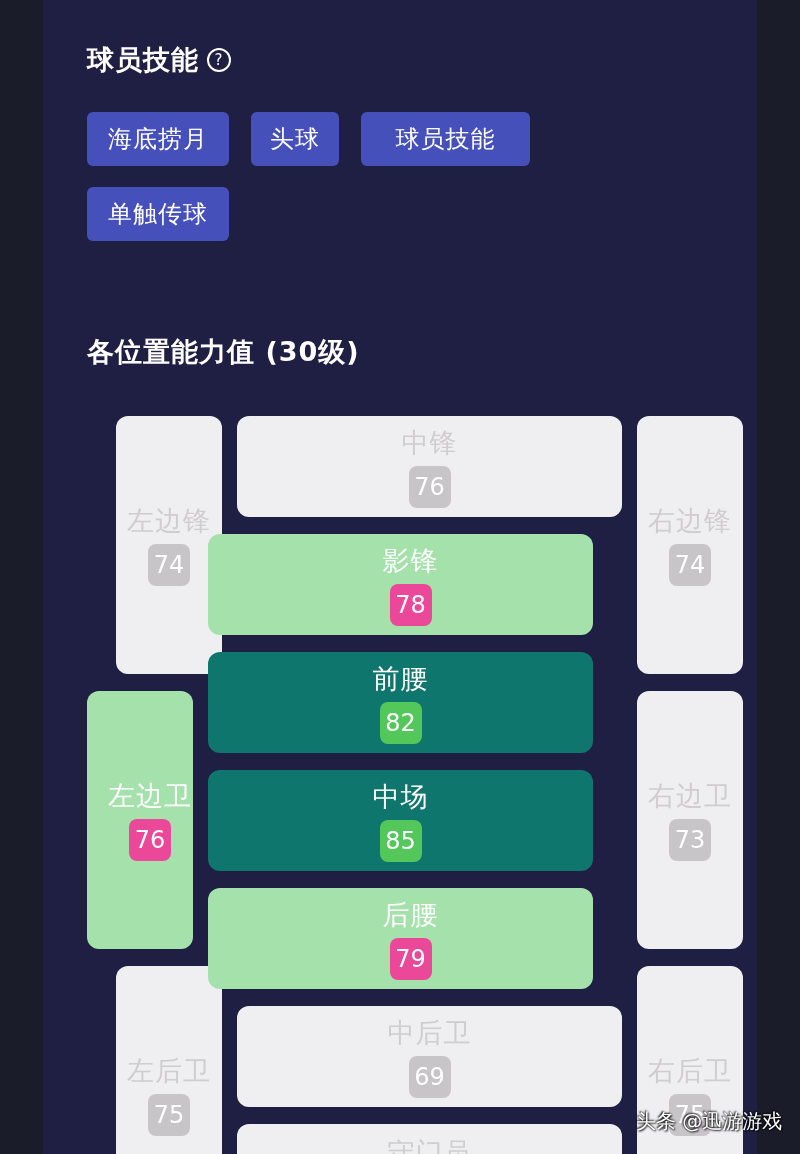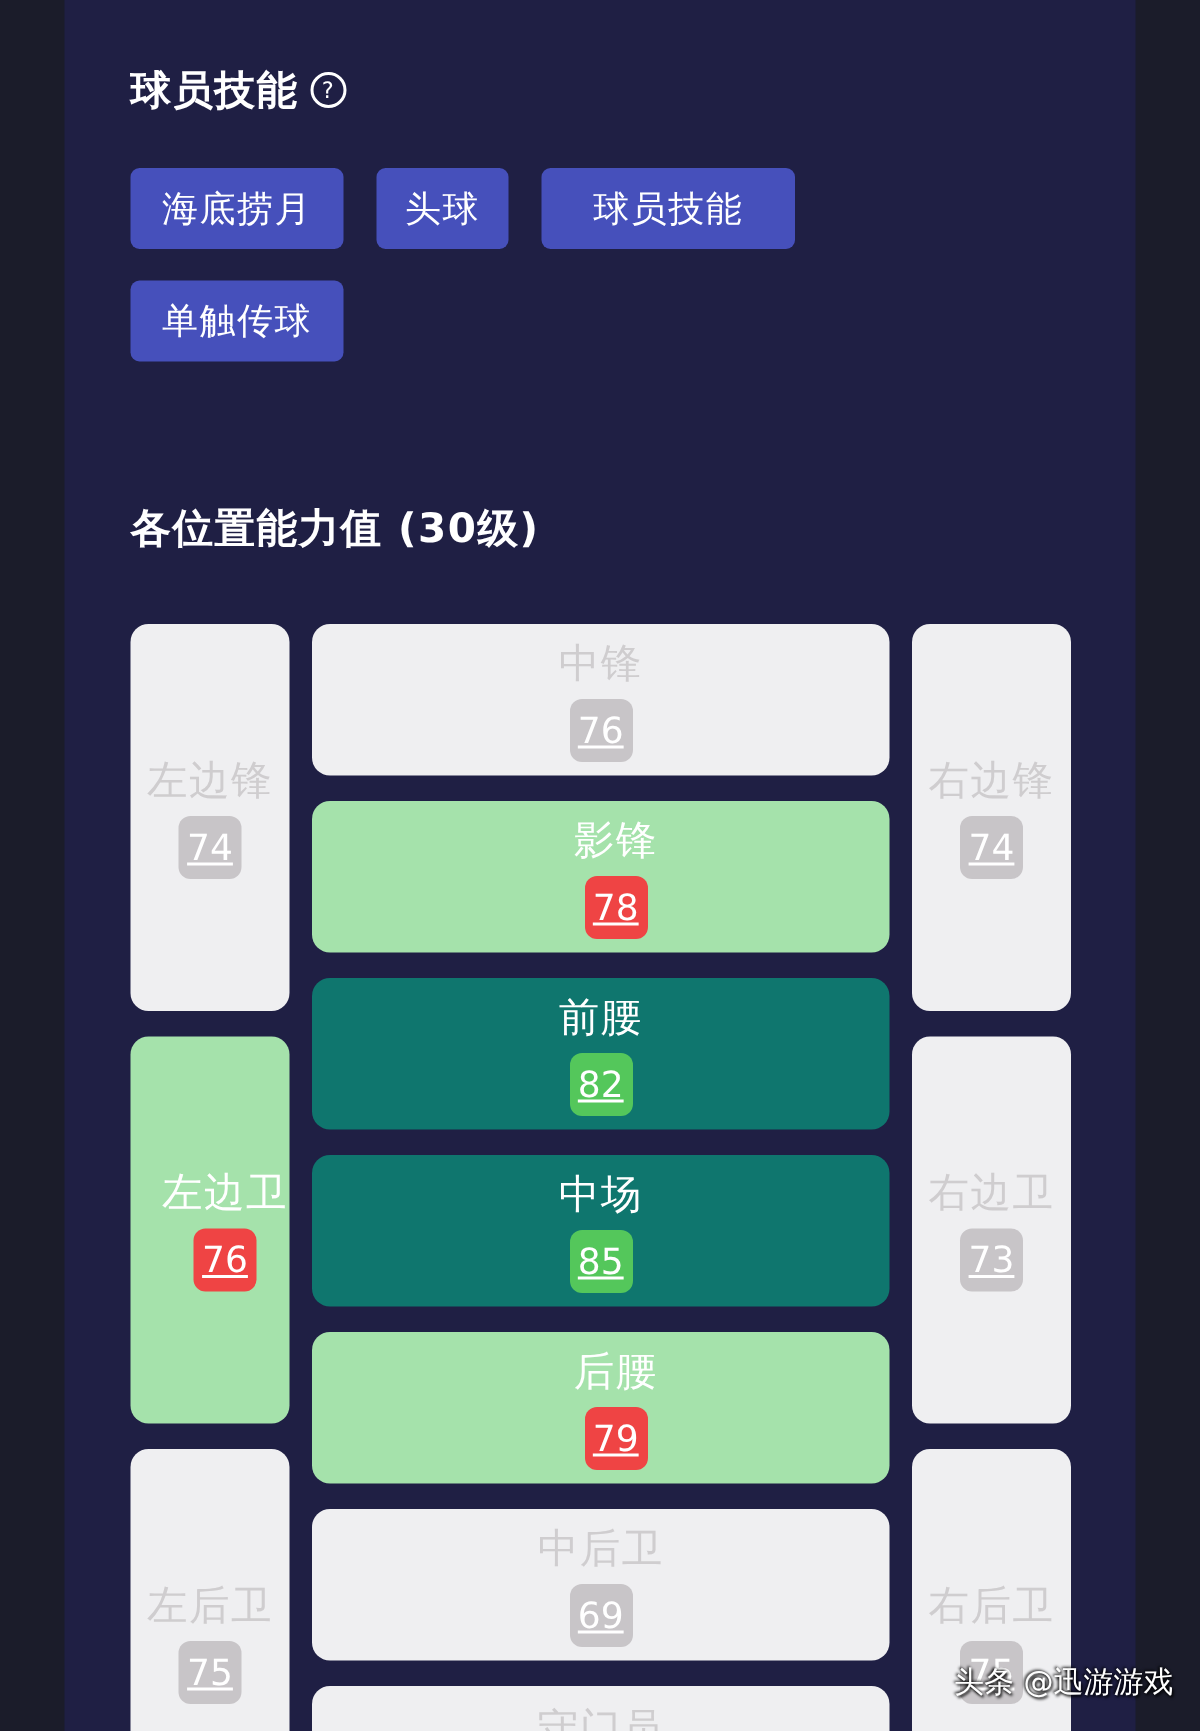--- a/index.html
+++ b/index.html
@@ -35,28 +35,28 @@
     }
 
     .pos-card {
       position: absolute; border-radius: 12px;
       display: flex; flex-direction: column; align-items: center; justify-content: center;
     }
     .pos-card .pos-name { font-size: 27px; line-height: 34px; letter-spacing: 1px; }
     .pos-card .pos-val {
       margin-top: 6px; width: 42px; height: 42px; border-radius: 8px;
       display: flex; align-items: center; justify-content: center;
-      font-size: 24px; color: #ffffff; text-decoration: underline;
+      font-size: 24px; color: #ffffff;
     }
-    .grey { background: #efeff1; }
+    .grey { background: #efeff1; margin-left: 29px; }
     .grey .pos-name { color: #cfcdcf; }
     .grey .pos-val { background: #c8c5c8; }
     .light { background: #a5e2ab; padding-left: 20px; }
     .light .pos-name { color: #ffffff; }
-    .light .pos-val { background: #ef4444; }
+    .light .pos-val { background: #ec4899; }
     .strong { background: #0f766e; }
     .strong .pos-name { color: #ffffff; }
     .strong .pos-val { background: #54c75b; }
 
     .watermark {
       position: absolute; left: 636px; top: 1108px; color: #ffffff;
       font-size: 20px; text-shadow: 1px 1px 2px #000, -1px -1px 2px #000;
       white-space: nowrap;
     }
   </style>

